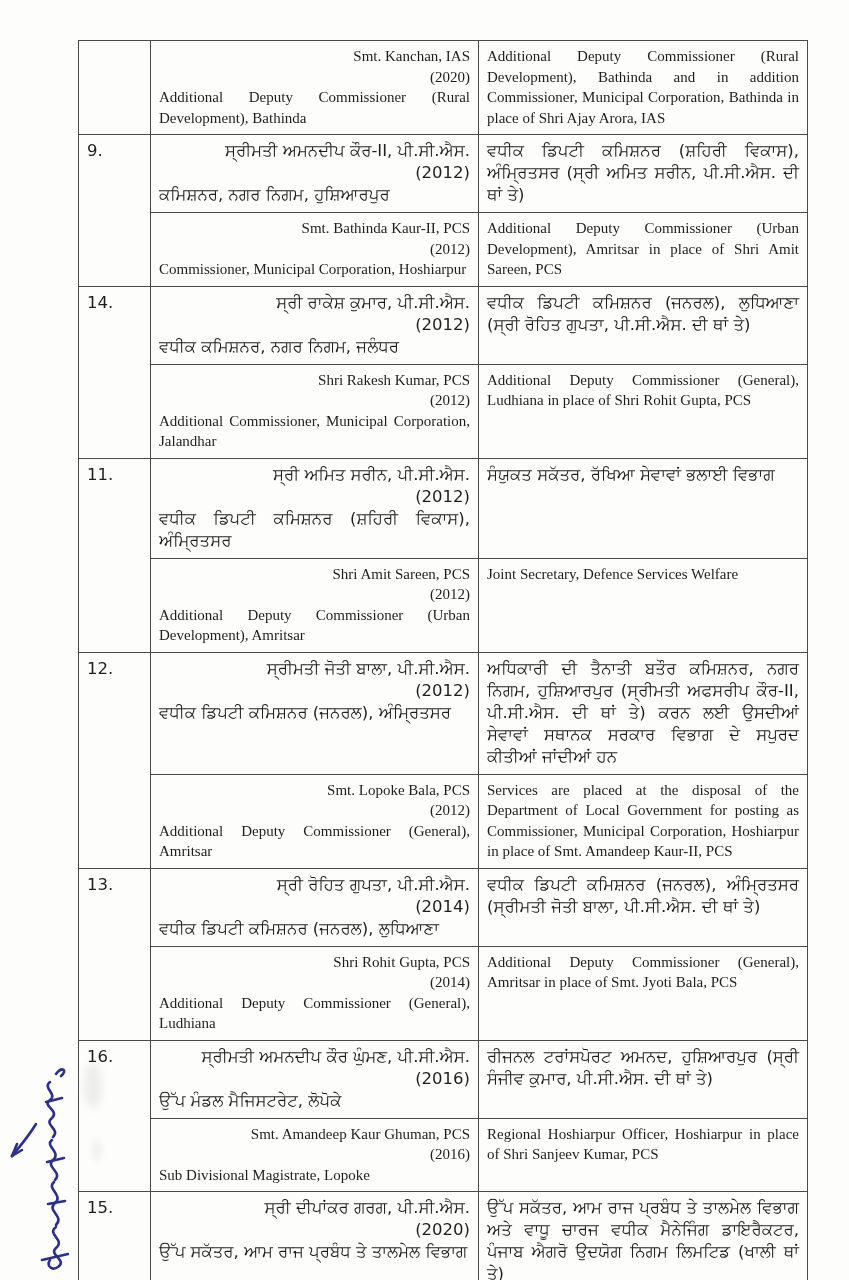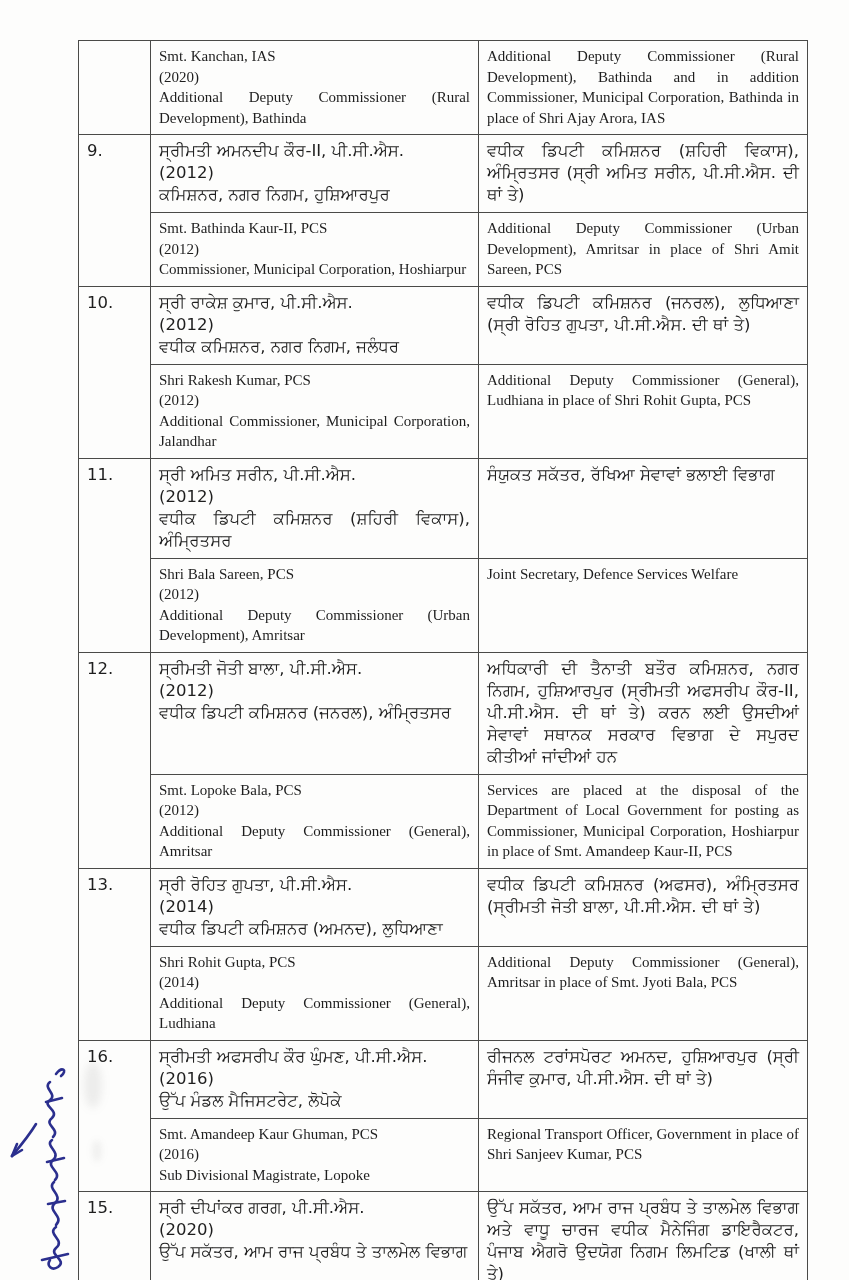--- a/index.html
+++ b/index.html
@@ -23,21 +23,21 @@
     width:55px;
     padding:5px 4px 4px 11px;
     font-size:15px;
     font-family:"Liberation Serif","DejaVu Serif",serif;
   }
   col.c-left{width:328px;}
   col.c-right{width:329px;}
   tr.en td{font-family:"Liberation Serif","DejaVu Serif",serif;font-size:15px;line-height:20.5px;}
   tr.pa td{font-family:"DejaVu Sans","Liberation Sans",sans-serif;font-size:16.5px;line-height:22px;}
   .desig,.posting{text-align:justify;text-justify:inter-word;}
-  .name,.year{text-align:left;}
+  .name,.year{text-align:right;}
   
   .margin-note{position:absolute;left:0px;top:1062px;width:82px;height:215px;}
   .smudge{
     position:absolute;left:84px;top:1062px;width:18px;height:46px;
     background:rgba(90,90,90,0.10);filter:blur(4px);border-radius:50%;
   }
   .smudge2{
     position:absolute;left:92px;top:1140px;width:10px;height:22px;
     background:rgba(90,90,90,0.08);filter:blur(3px);border-radius:50%;
   }
@@ -80,21 +80,21 @@
       <td class="cell left">
         <div class="name">Smt. Bathinda Kaur-II, PCS</div>
         <div class="year">(2012)</div>
         <div class="desig">Commissioner, Municipal Corporation, Hoshiarpur</div>
       </td>
       <td class="cell right">
         <div class="posting">Additional Deputy Commissioner (Urban Development), Amritsar in place of Shri Amit Sareen, PCS</div>
       </td>
     </tr>
         <tr class="subrow pa">
-      <td class="num" rowspan="2">10.</td>
+      <td class="num" rowspan="2">14.</td>
           <td class="cell left">
         <div class="name">ਸ੍ਰੀ ਰਾਕੇਸ਼ ਕੁਮਾਰ, ਪੀ.ਸੀ.ਐਸ.</div>
         <div class="year">(2012)</div>
         <div class="desig">ਵਧੀਕ ਕਮਿਸ਼ਨਰ, ਨਗਰ ਨਿਗਮ, ਜਲੰਧਰ</div>
       </td>
       <td class="cell right">
         <div class="posting">ਵਧੀਕ ਡਿਪਟੀ ਕਮਿਸ਼ਨਰ (ਜਨਰਲ), ਲੁਧਿਆਣਾ (ਸ੍ਰੀ ਰੋਹਿਤ ਗੁਪਤਾ, ਪੀ.ਸੀ.ਐਸ. ਦੀ ਥਾਂ ਤੇ)</div>
       </td>
     </tr>
         <tr class="subrow en">
@@ -113,21 +113,21 @@
         <div class="name">ਸ੍ਰੀ ਅਮਿਤ ਸਰੀਨ, ਪੀ.ਸੀ.ਐਸ.</div>
         <div class="year">(2012)</div>
         <div class="desig">ਵਧੀਕ ਡਿਪਟੀ ਕਮਿਸ਼ਨਰ (ਸ਼ਹਿਰੀ ਵਿਕਾਸ), ਅੰਮ੍ਰਿਤਸਰ</div>
       </td>
       <td class="cell right">
         <div class="posting">ਸੰਯੁਕਤ ਸਕੱਤਰ, ਰੱਖਿਆ ਸੇਵਾਵਾਂ ਭਲਾਈ ਵਿਭਾਗ</div>
       </td>
     </tr>
         <tr class="subrow en">
       <td class="cell left">
-        <div class="name">Shri Bala Sareen, PCS</div>
+        <div class="name">Shri Amit Sareen, PCS</div>
         <div class="year">(2012)</div>
         <div class="desig">Additional Deputy Commissioner (Urban Development), Amritsar</div>
       </td>
       <td class="cell right">
         <div class="posting">Joint Secretary, Defence Services Welfare</div>
       </td>
     </tr>
         <tr class="subrow pa">
       <td class="num" rowspan="2">12.</td>
           <td class="cell left">
@@ -147,55 +147,55 @@
       </td>
       <td class="cell right">
         <div class="posting">Services are placed at the disposal of the Department of Local Government for posting as Commissioner, Municipal Corporation, Hoshiarpur in place of Smt. Amandeep Kaur-II, PCS</div>
       </td>
     </tr>
         <tr class="subrow pa">
       <td class="num" rowspan="2">13.</td>
           <td class="cell left">
         <div class="name">ਸ੍ਰੀ ਰੋਹਿਤ ਗੁਪਤਾ, ਪੀ.ਸੀ.ਐਸ.</div>
         <div class="year">(2014)</div>
-        <div class="desig">ਵਧੀਕ ਡਿਪਟੀ ਕਮਿਸ਼ਨਰ (ਅਮਨਦ), ਲੁਧਿਆਣਾ</div>
-      </td>
-      <td class="cell right">
-        <div class="posting">ਵਧੀਕ ਡਿਪਟੀ ਕਮਿਸ਼ਨਰ (ਅਫਸਰ), ਅੰਮ੍ਰਿਤਸਰ (ਸ੍ਰੀਮਤੀ ਜੋਤੀ ਬਾਲਾ, ਪੀ.ਸੀ.ਐਸ. ਦੀ ਥਾਂ ਤੇ)</div>
+        <div class="desig">ਵਧੀਕ ਡਿਪਟੀ ਕਮਿਸ਼ਨਰ (ਜਨਰਲ), ਲੁਧਿਆਣਾ</div>
+      </td>
+      <td class="cell right">
+        <div class="posting">ਵਧੀਕ ਡਿਪਟੀ ਕਮਿਸ਼ਨਰ (ਜਨਰਲ), ਅੰਮ੍ਰਿਤਸਰ (ਸ੍ਰੀਮਤੀ ਜੋਤੀ ਬਾਲਾ, ਪੀ.ਸੀ.ਐਸ. ਦੀ ਥਾਂ ਤੇ)</div>
       </td>
     </tr>
         <tr class="subrow en">
       <td class="cell left">
         <div class="name">Shri Rohit Gupta, PCS</div>
         <div class="year">(2014)</div>
         <div class="desig">Additional Deputy Commissioner (General), Ludhiana</div>
       </td>
       <td class="cell right">
         <div class="posting">Additional Deputy Commissioner (General), Amritsar in place of Smt. Jyoti Bala, PCS</div>
       </td>
     </tr>
         <tr class="subrow pa">
       <td class="num" rowspan="2">16.</td>
           <td class="cell left">
-        <div class="name">ਸ੍ਰੀਮਤੀ ਅਫਸਰੀਪ ਕੌਰ ਘੁੰਮਣ, ਪੀ.ਸੀ.ਐਸ.</div>
+        <div class="name">ਸ੍ਰੀਮਤੀ ਅਮਨਦੀਪ ਕੌਰ ਘੁੰਮਣ, ਪੀ.ਸੀ.ਐਸ.</div>
         <div class="year">(2016)</div>
         <div class="desig">ਉੱਪ ਮੰਡਲ ਮੈਜਿਸਟਰੇਟ, ਲੋਪੋਕੇ</div>
       </td>
       <td class="cell right">
         <div class="posting">ਰੀਜਨਲ ਟਰਾਂਸਪੋਰਟ ਅਮਨਦ, ਹੁਸ਼ਿਆਰਪੁਰ (ਸ੍ਰੀ ਸੰਜੀਵ ਕੁਮਾਰ, ਪੀ.ਸੀ.ਐਸ. ਦੀ ਥਾਂ ਤੇ)</div>
       </td>
     </tr>
         <tr class="subrow en">
       <td class="cell left">
         <div class="name">Smt. Amandeep Kaur Ghuman, PCS</div>
         <div class="year">(2016)</div>
         <div class="desig">Sub Divisional Magistrate, Lopoke</div>
       </td>
       <td class="cell right">
-        <div class="posting">Regional Transport Officer, Government in place of Shri Sanjeev Kumar, PCS</div>
+        <div class="posting">Regional Hoshiarpur Officer, Hoshiarpur in place of Shri Sanjeev Kumar, PCS</div>
       </td>
     </tr>
         <tr class="subrow pa">
       <td class="num" rowspan="1">15.</td>
           <td class="cell left">
         <div class="name">ਸ੍ਰੀ ਦੀਪਾਂਕਰ ਗਰਗ, ਪੀ.ਸੀ.ਐਸ.</div>
         <div class="year">(2020)</div>
         <div class="desig">ਉੱਪ ਸਕੱਤਰ, ਆਮ ਰਾਜ ਪ੍ਰਬੰਧ ਤੇ ਤਾਲਮੇਲ ਵਿਭਾਗ</div>
       </td>
       <td class="cell right">

